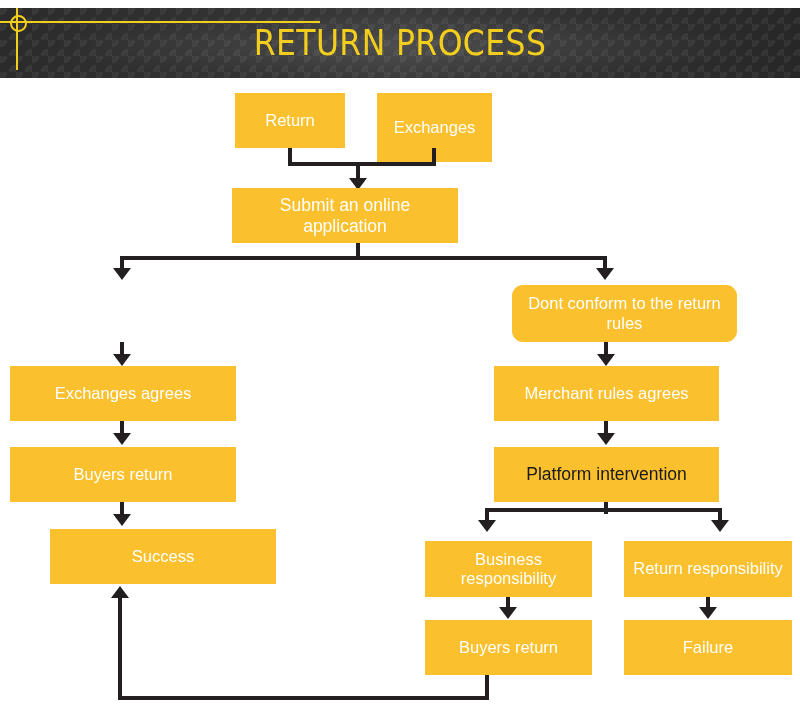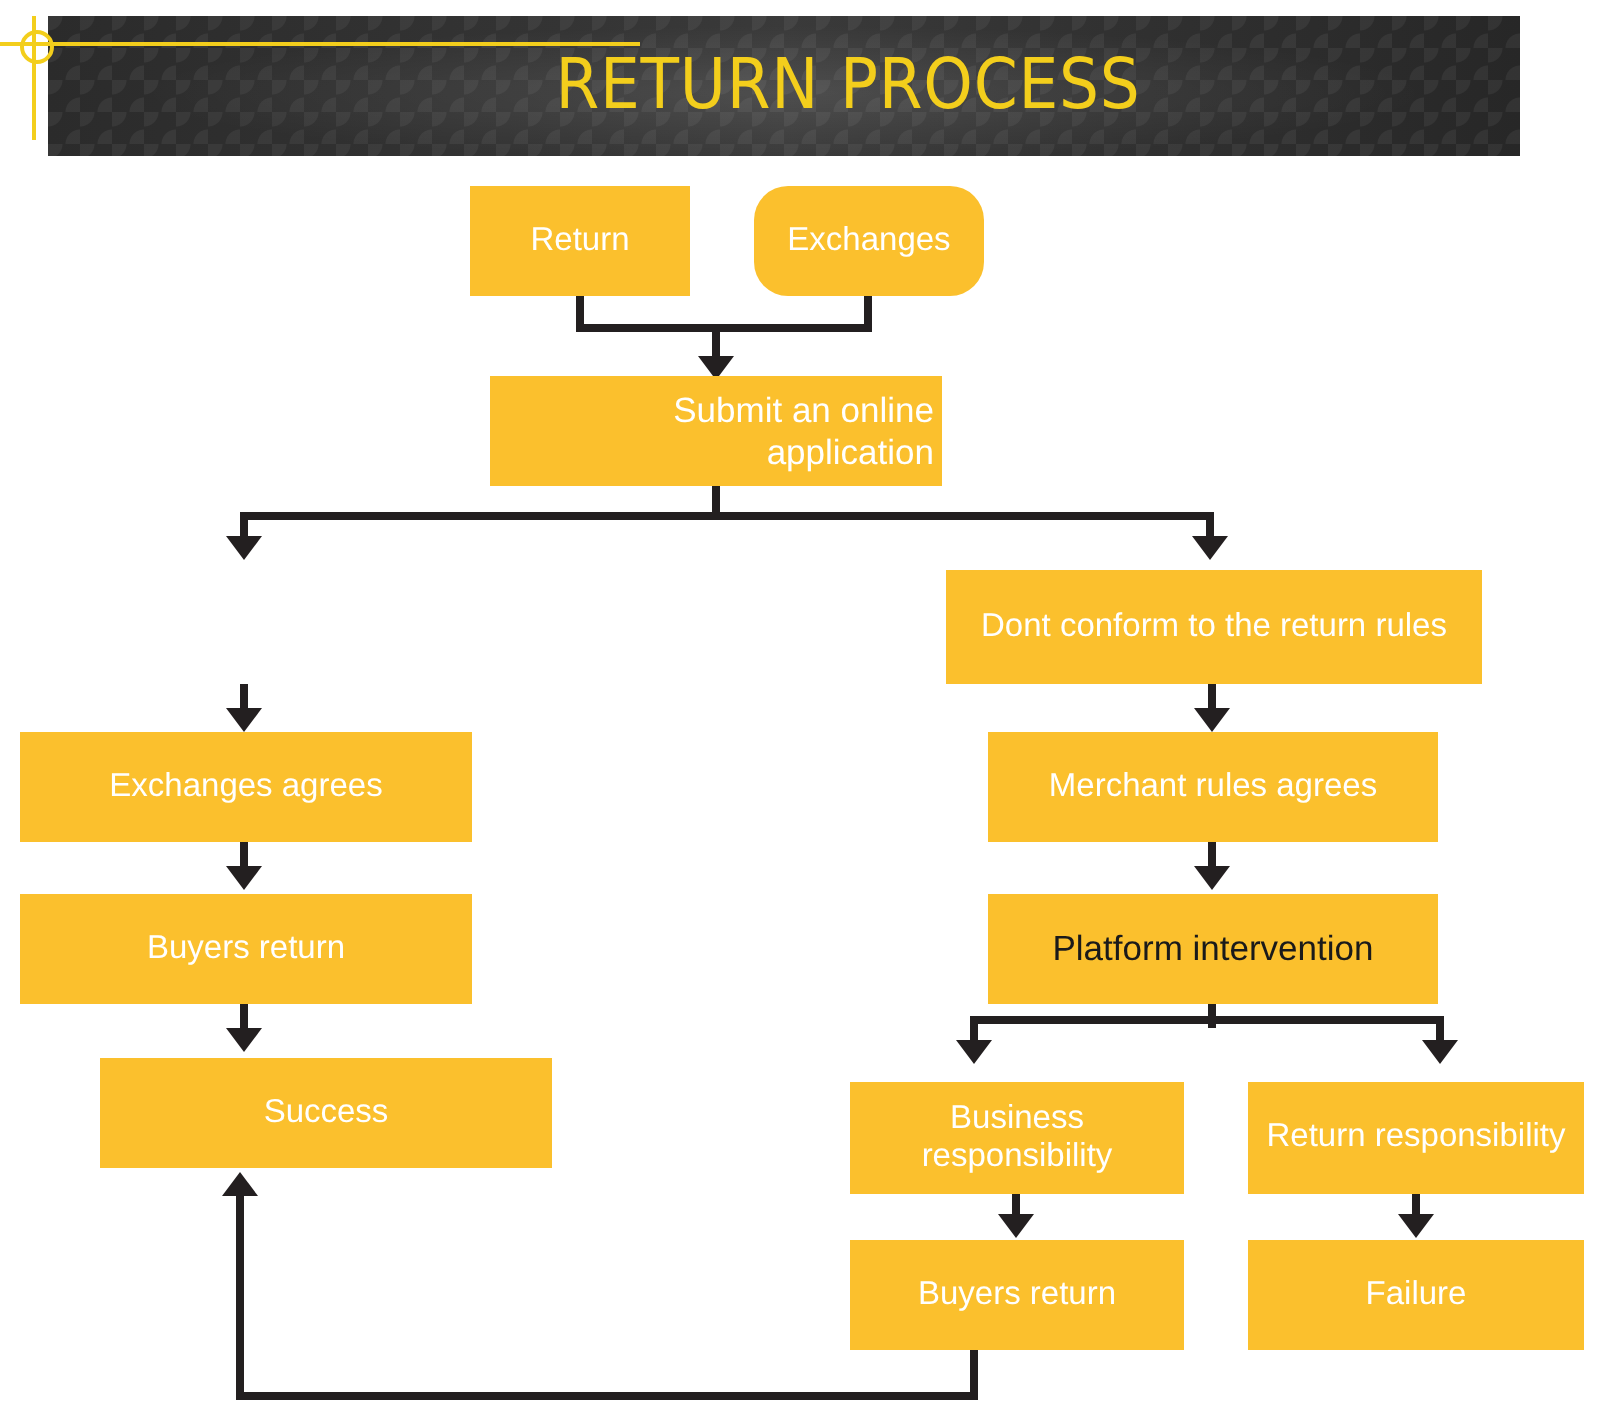--- a/index.html
+++ b/index.html
@@ -2,27 +2,27 @@
 <html><head>
 <meta charset="utf-8">
 <style>
   html,body{margin:0;padding:0;background:#ffffff;}
   body{width:800px;height:708px;position:relative;overflow:hidden;
        font-family:"Liberation Sans","DejaVu Sans",sans-serif;}
 
   #stage{position:absolute;left:0;top:0;width:800px;height:708px;}
 
   
-  .banner{position:absolute;left:0;top:8px;width:736px;height:70px;
+  .banner{position:absolute;left:0;top:8px;width:800px;height:70px;
           background:
             radial-gradient(circle at 0 0, rgba(255,255,255,.055) 7px, transparent 7.5px),
             radial-gradient(circle at 16px 16px, rgba(255,255,255,.055) 7px, transparent 7.5px),
             linear-gradient(90deg,#2b2b2b 0%,#343434 35%,#3a3a3a 50%,#313131 72%,#272727 100%);
           background-size:16px 16px,16px 16px,100% 100%;
-          overflow:hidden;margin-left:24px;}
+          overflow:hidden;}
   .banner-sheen{position:absolute;left:0;top:0;width:100%;height:100%;
           background:radial-gradient(ellipse at 50% 55%, rgba(255,255,255,.10) 0%, rgba(255,255,255,0) 62%);}
   .banner-title{position:absolute;left:0;top:0;width:800px;height:70px;
           display:flex;align-items:center;justify-content:center;
           color:#F3CE1C;font-size:35px;letter-spacing:.4px;
           font-family:"DejaVu Sans Condensed","Liberation Sans",sans-serif;
           font-weight:400;white-space:nowrap;}
 
   
   .reg-h{position:absolute;left:0;top:21px;width:320px;height:2px;background:#F3CE1C;}
@@ -54,29 +54,29 @@
 
   <div class="banner">
     <div class="banner-sheen"></div>
     <div class="banner-title">RETURN PROCESS</div>
   </div>
   <div class="reg-h"></div>
   <div class="reg-v"></div>
   <div class="reg-c"></div>
 
   <div class="box" style="left:235px;top:93px;width:110px;height:55px;">Return</div>
-  <div class="box" style="left:377px;top:93px;width:115px;height:55px;border-radius:17px;">Exchanges</div>
+  <div class="box" style="left:377px;top:93px;width:115px;height:69px;">Exchanges</div>
 
   <div class="ln vl" style="left:288px;top:148px;height:18px;"></div>
   <div class="ln vl" style="left:432px;top:148px;height:18px;"></div>
   <div class="ln hl" style="left:288px;top:162px;width:148px;"></div>
   <div class="ln vl" style="left:356px;top:162px;height:20px;"></div>
   <div class="arw arw-d" style="left:349px;top:178px;"></div>
 
-  <div class="box big" style="left:245px;top:188px;width:226px;height:55px;text-align:right;">Submit an online application</div>
+  <div class="box big" style="left:232px;top:188px;width:226px;height:55px;">Submit an online application</div>
 
   <div class="ln vl" style="left:356px;top:243px;height:17px;"></div>
   <div class="ln hl" style="left:120px;top:256px;width:487px;"></div>
   <div class="ln vl" style="left:120px;top:256px;height:14px;"></div>
   <div class="ln vl" style="left:603px;top:256px;height:14px;"></div>
   <div class="arw arw-d" style="left:113px;top:268px;"></div>
   <div class="arw arw-d" style="left:596px;top:268px;"></div>
 
 
   <div class="ln vl" style="left:120px;top:342px;height:14px;"></div>
@@ -87,21 +87,21 @@
   <div class="ln vl" style="left:120px;top:421px;height:14px;"></div>
   <div class="arw arw-d" style="left:113px;top:433px;"></div>
 
   <div class="box" style="left:10px;top:447px;width:226px;height:55px;">Buyers return</div>
 
   <div class="ln vl" style="left:120px;top:502px;height:14px;"></div>
   <div class="arw arw-d" style="left:113px;top:514px;"></div>
 
   <div class="box" style="left:10px;top:529px;width:226px;height:55px;margin-left:40px;">Success</div>
 
-  <div class="box" style="left:473px;top:285px;width:268px;height:57px;">Dont conform to the return rules</div>
+  <div class="box" style="left:512px;top:285px;width:225px;height:57px;border-radius:11px;">Dont conform to the return rules</div>
 
   <div class="ln vl" style="left:604px;top:342px;height:14px;"></div>
   <div class="arw arw-d" style="left:597px;top:354px;"></div>
 
   <div class="box" style="left:494px;top:366px;width:225px;height:55px;">Merchant rules agrees</div>
 
   <div class="ln vl" style="left:604px;top:421px;height:14px;"></div>
   <div class="arw arw-d" style="left:597px;top:433px;"></div>
 
   <div class="box big dark" style="left:494px;top:447px;width:225px;height:55px;">Platform intervention</div>

